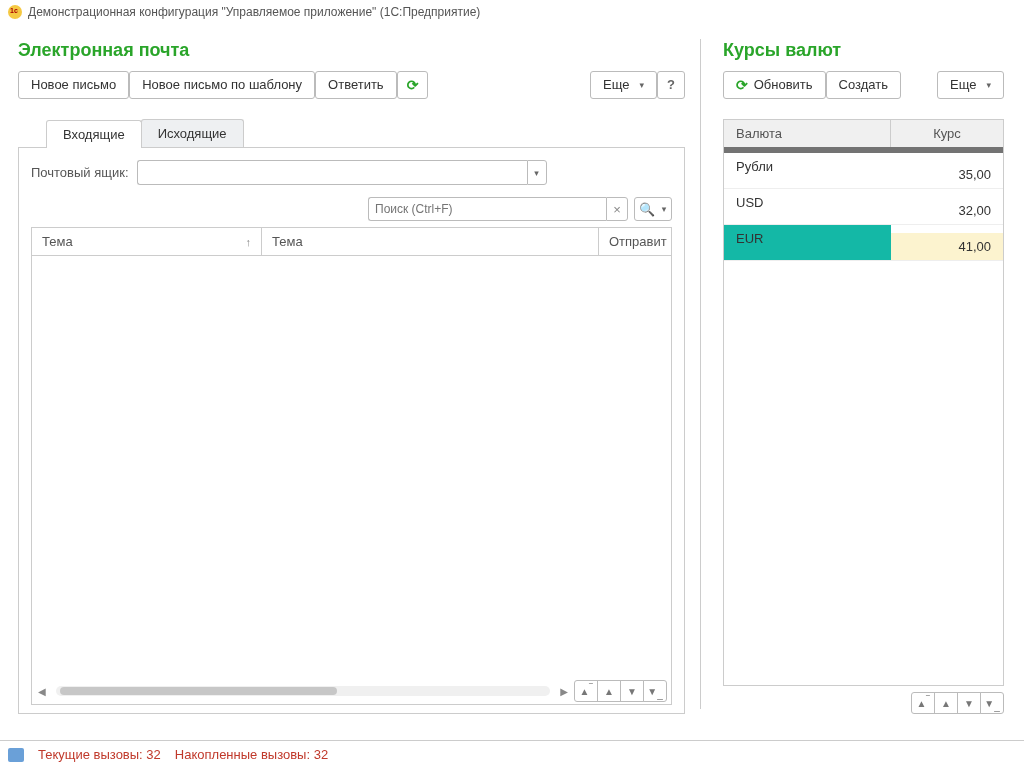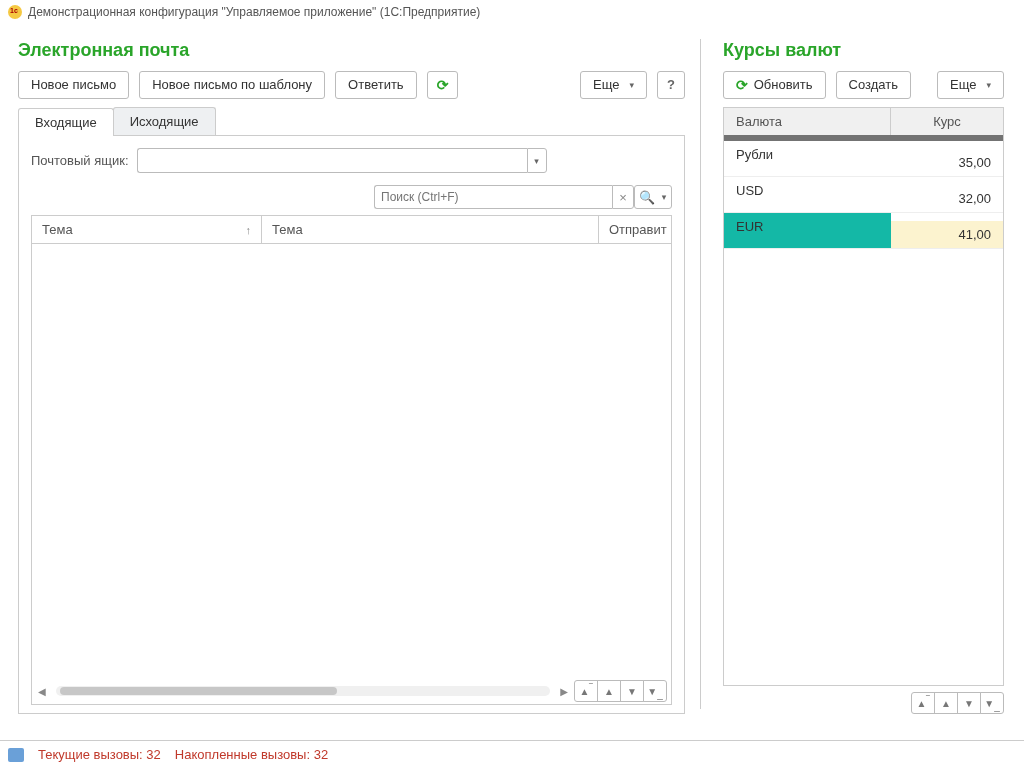--- a/index.html
+++ b/index.html
@@ -11,43 +11,43 @@
 
 .work { display: flex; height: 700px; }
 .divider { width: 1px; background: #ccc; margin: 15px 0; }
 
 .pane { padding: 10px 15px 10px 18px; display: flex; flex-direction: column; justify-content: flex-end; }
 .pane-left { width: 700px; }
 .pane-right { flex: 1; padding-left: 22px; padding-right: 20px; }
 
 h2.section { color: #2aa52a; font-size: 18px; font-weight: bold; margin: 6px 0 10px; }
 
-.toolbar { display: flex; gap: 10px; align-items: center; margin-bottom: 8px; }
+.toolbar { display: flex; align-items: center; margin-bottom: 20px; }
 .toolbar .spacer { flex: 1; }
 
 .btn { border: 1px solid #bbb; background: #fff; color: #333; padding: 5px 12px; font-size: 13px; border-radius: 3px; cursor: pointer; display: inline-flex; align-items: center; gap: 6px; line-height: 16px; }
 .btn.icon-only { padding: 5px 9px; }
 
 .refresh-icon { color: #2aa52a; font-weight: bold; font-size: 14px; }
 .q-icon { color: #666; font-weight: bold; }
 .drop-caret { font-size: 9px; color: #666; margin-left: 4px; }
 
 .tabs { display: flex; border-bottom: 1px solid #ccc; }
 .tab { padding: 6px 16px; border: 1px solid #ccc; border-bottom: none; margin-right: -1px; background: #eef0f2; cursor: pointer; font-size: 13px; border-radius: 3px 3px 0 0; }
-.tab.active { background: #fff; position: relative; top: 1px; }
+.tab.active { background: #fff; position: relative; top: 1px; margin-left: 28px; }
 
 .tab-panel { border: 1px solid #ccc; border-top: none; padding: 12px 12px 8px; flex: 1; display: flex; flex-direction: column; min-height: 0; }
 
 .field-row { display: flex; align-items: center; gap: 8px; margin-bottom: 12px; }
 .field-label { color: #555; font-size: 13px; }
 .combo { flex: 1; max-width: 410px; display: flex; }
 .combo input { flex: 1; border: 1px solid #bbb; border-right: none; padding: 4px 6px; font-size: 13px; border-radius: 3px 0 0 3px; }
 .combo .combo-btn { border: 1px solid #bbb; border-radius: 0 3px 3px 0; background: #fff; width: 20px; display: flex; align-items: center; justify-content: center; cursor: pointer; font-size: 9px; color: #666; }
 
-.search-row { display: flex; justify-content: flex-end; margin-bottom: 6px; }
+.search-row { display: flex; gap: 6px; justify-content: flex-end; margin-bottom: 6px; }
 .search-box { display: flex; width: 260px; }
 .search-box input { flex: 1; border: 1px solid #bbb; border-right: none; padding: 4px 6px; font-size: 12px; border-radius: 3px 0 0 3px; }
 .search-box .clear-btn { border: 1px solid #bbb; background: #fff; width: 22px; border-radius: 0 3px 3px 0; cursor: pointer; color: #888; font-size: 13px; }
 .search-btn { border: 1px solid #bbb; background: #fff; border-radius: 3px; width: 38px; cursor: pointer; color: #3577c4; display: flex; align-items: center; justify-content: center; gap: 2px; }
 
 .grid { border: 1px solid #ccc; flex: 1; display: flex; flex-direction: column; min-height: 0; border-bottom: none; }
 .grid-header { display: flex; background: #fff; border-bottom: 1px solid #ccc; }
 .gh { padding: 6px 10px; color: #555; font-size: 13px; border-right: 1px solid #ccc; display: flex; align-items: center; justify-content: space-between; }
 .gh:last-child { border-right: none; }
 .sort-ind { font-size: 11px; color: #888; }

